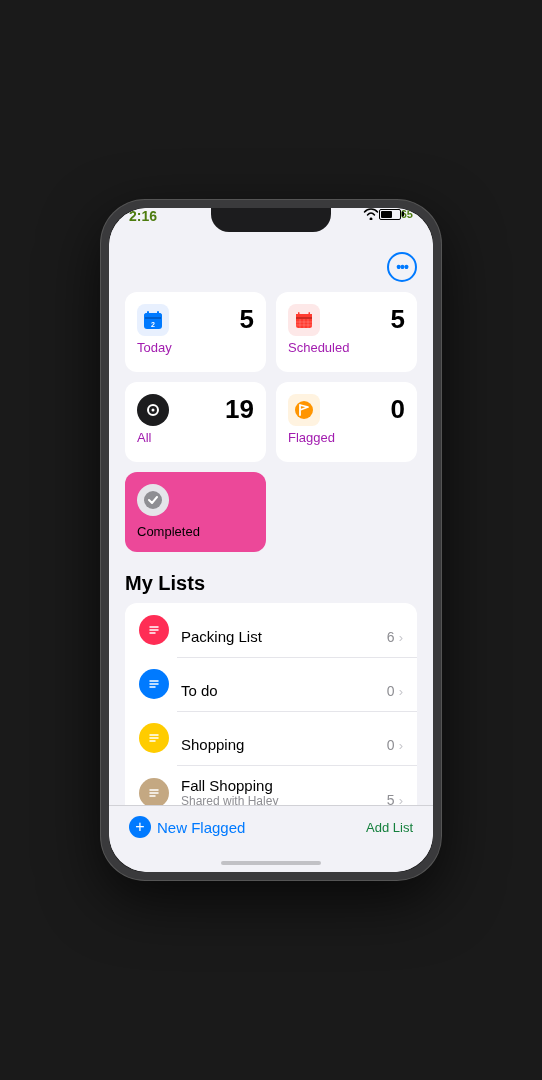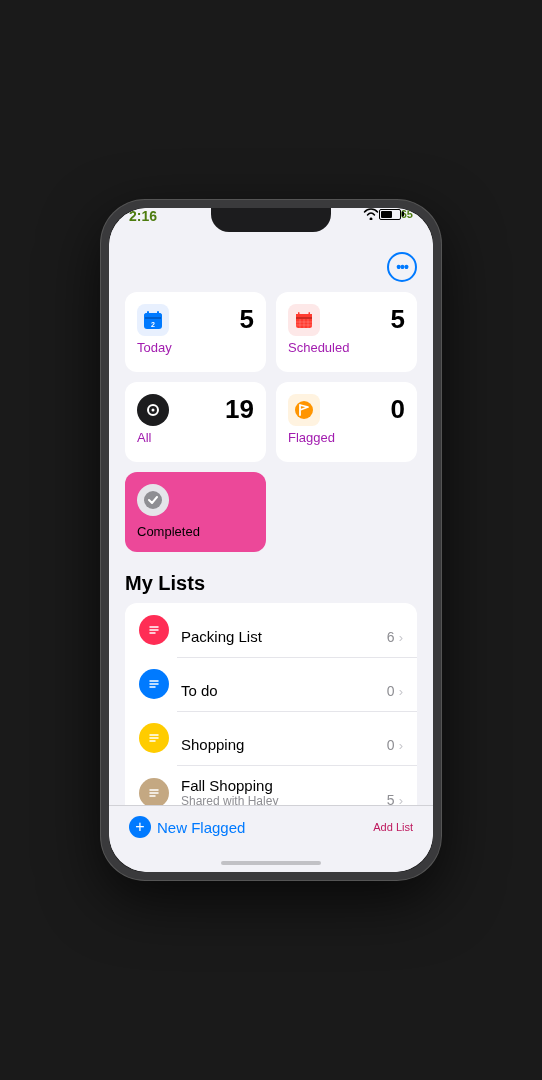--- a/index.html
+++ b/index.html
@@ -292,22 +292,22 @@
       display: flex;
       align-items: center;
       justify-content: center;
       color: #fff;
       font-size: 16px;
       font-weight: 300;
       line-height: 1;
     }
 
     .add-list-btn {
-      color: #be185d;
-      font-size: 11px;
+      color: #15803d;
+      font-size: 13px;
       font-weight: 400;
       cursor: pointer;
     }
 
     
     .home-indicator {
       height: 18px;
       display: flex;
       align-items: center;
       justify-content: center;

